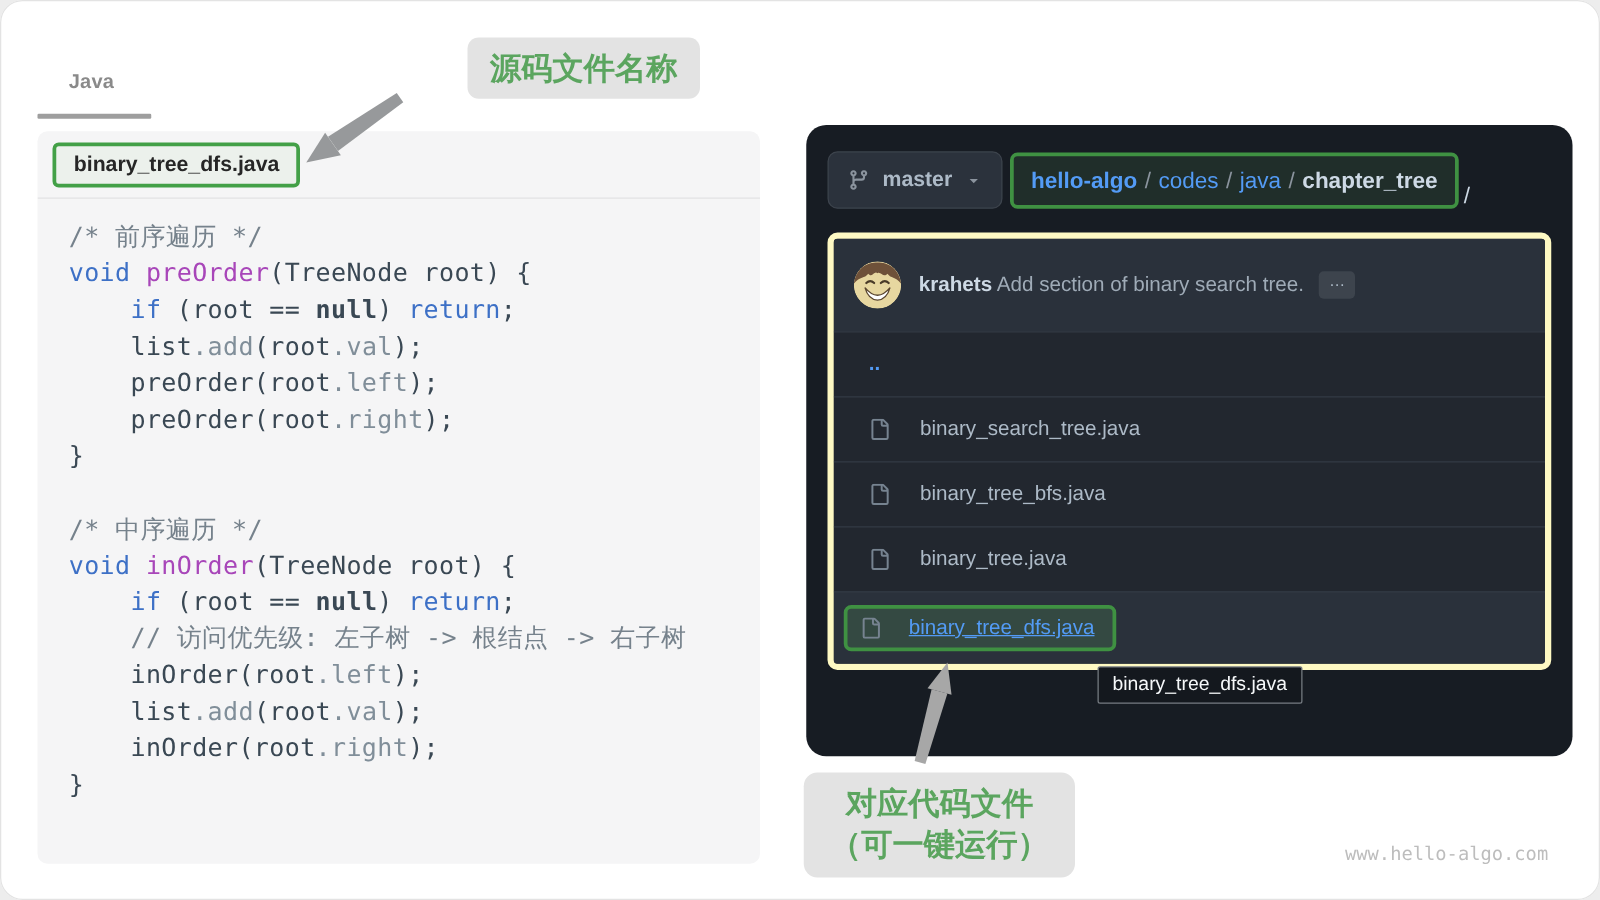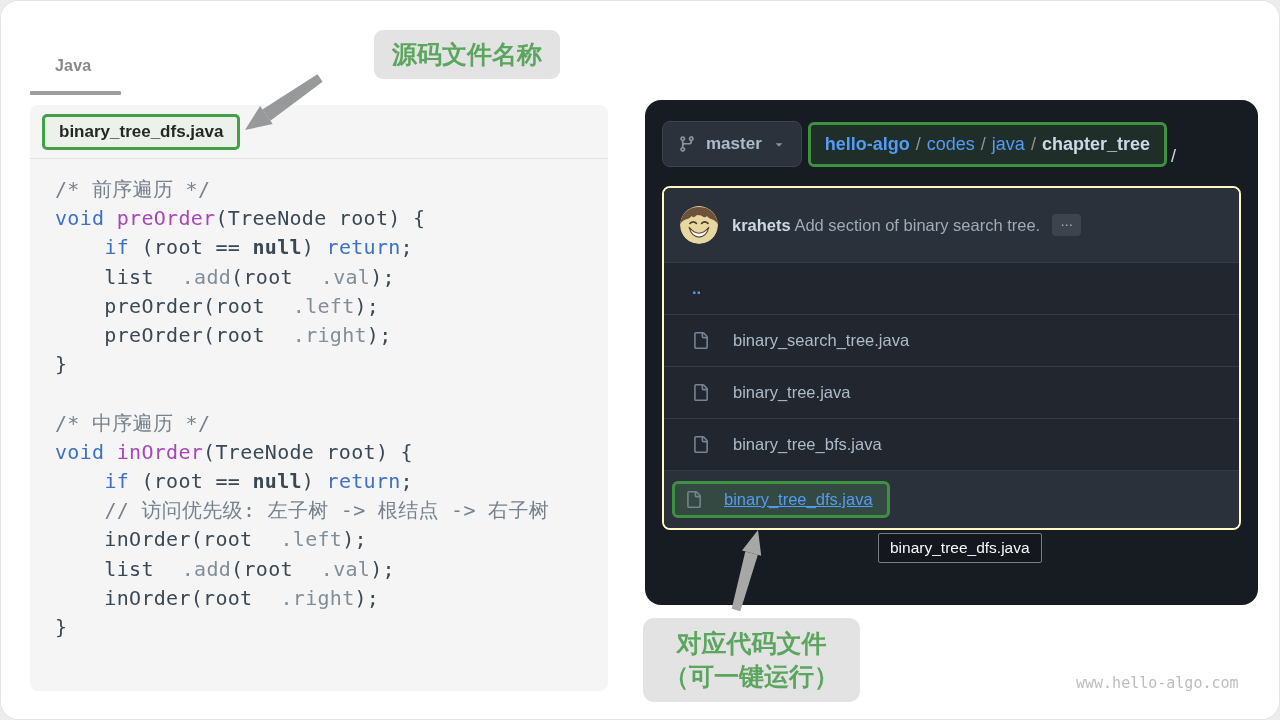--- a/index.html
+++ b/index.html
@@ -12,21 +12,21 @@
   .code-panel { position:absolute; left:30px; top:105px; width:578px; height:586px; background:#f5f5f6; border-radius:8px; overflow:hidden; }
   .code-header { height:54px; display:flex; align-items:center; padding-left:12px; border-bottom:1px solid #e2e2e3; }
   .fname-box { display:inline-flex; align-items:center; border:3px solid #43A047; background:#ecf1ec; border-radius:5px; padding:5px 14px; }
   .fname-box span { font-size:17px; font-weight:bold; color:#262626; }
   .code-body { padding:16px 0 0 25px; }
   .code-line { white-space:pre; font-family:"DejaVu Sans Mono",monospace; font-size:20px; line-height:29.2px; letter-spacing:.3px; }
   .tok-p { color:#3a4854; }
   .tok-k { color:#3d70c6; }
   .tok-f { color:#a846b9; }
   .tok-c { color:#76828c; }
-  .tok-d { color:#808e99;margin-left:28px; }
+  .tok-d { color:#808e99; }
   .tok-b { color:#3a4854; font-weight:bold; }
 
   
   .ann { position:absolute; background:#e3e3e3; border-radius:9px; color:#5ba55f; font-weight:bold; text-align:center; }
   .ann1 { left:374px; top:30px; padding:8px 18px; font-size:25px; }
   .ann2 { left:643px; top:618px; padding:9px 21px; font-size:25px; line-height:33px; border-radius:11px; }
   .arrow-svg { position:absolute; }
   .watermark { position:absolute; left:1076px; top:674px; font-family:"DejaVu Sans Mono",monospace; font-size:15px; color:#bdbdbd; }
 
   
@@ -34,21 +34,21 @@
   .gh-toolbar { position:absolute; left:17px; top:21px; display:flex; align-items:flex-end; }
   .branch-btn { display:inline-flex; align-items:center; gap:10px; height:46px; padding:0 15px; background:#2b323c; border:1px solid #3d444d; border-radius:8px; cursor:pointer; }
   .branch-btn .lbl { font-size:17px; font-weight:600; color:#adbac7; }
   .crumb-box { display:inline-flex; align-items:center; height:45px; margin-left:6px; padding:0 14px; border:3px solid #3f9142; border-radius:6px; background:rgba(99,185,99,0.12); font-size:18px; white-space:nowrap; }
   .crumb-box .repo { color:#539bf5; font-weight:bold; cursor:pointer; }
   .crumb-box .link { color:#539bf5; cursor:pointer; }
   .crumb-box .sep { color:#8b949e; padding:0 6px; }
   .crumb-box .current { color:#cdd9e5; font-weight:bold; }
   .crumb-trail { font-size:18px; color:#cdd9e5; margin-left:4px; }
 
-  .gh-container { position:absolute; left:17px; top:86px; width:579px; border:2px solid #fef9c3; border-radius:8px; overflow:hidden; background:#22272f; }
+  .gh-container { position:absolute; left:17px; top:86px; width:579px; border:5px solid #fef9c3; border-radius:8px; overflow:hidden; background:#22272f; }
   .commit-row { height:74px; background:#2a313b; display:flex; align-items:center; padding:0 16px; }
   .avatar { width:38px; height:38px; border-radius:50%; overflow:hidden; flex:none; cursor:pointer; }
   .commit-text { margin-left:14px; font-size:16.5px; white-space:nowrap; overflow:hidden; }
   .commit-author { font-weight:bold; color:#cdd9e5; cursor:pointer; }
   .commit-msg { color:#9fabb7; cursor:pointer; }
   .more-btn { margin-left:12px; background:#3d444d; border-radius:4px; color:#adbac7; font-size:13px; line-height:10px; padding:3px 8px 9px; cursor:pointer; flex:none; }
   .file-row { height:52px; border-top:1px solid #333b45; display:flex; align-items:center; padding-left:28px; background:#22272f; }
   .file-row .fname { margin-left:24px; font-size:16.5px; color:#adbac7; cursor:pointer; }
   .file-row.parent .fname { margin-left:0; color:#539bf5; font-weight:bold; }
   .file-row.hl { height:58px; background:#2a313b; padding-left:8px; }
@@ -152,29 +152,29 @@
               </svg>
             </span>
             <span class="fname">binary_search_tree.java</span>
           </div>
           <div class="file-row">
             <span class="icon">
               <svg width="17" height="17" viewBox="0 0 16 16" fill="#768390">
                 <path d="M2 1.75C2 .784 2.784 0 3.75 0h6.586c.464 0 .909.184 1.237.513l2.914 2.914c.329.328.513.773.513 1.237v9.586A1.75 1.75 0 0 1 13.25 16h-9.5A1.75 1.75 0 0 1 2 14.25Zm1.75-.25a.25.25 0 0 0-.25.25v12.5c0 .138.112.25.25.25h9.5a.25.25 0 0 0 .25-.25V6h-2.75A1.75 1.75 0 0 1 9 4.25V1.5Zm6.75.062V4.25c0 .138.112.25.25.25h2.688l-.011-.013-2.914-2.914-.013-.011Z"></path>
               </svg>
             </span>
-            <span class="fname">binary_tree.java</span>
+            <span class="fname">binary_tree_bfs.java</span>
           </div>
           <div class="file-row">
             <span class="icon">
               <svg width="17" height="17" viewBox="0 0 16 16" fill="#768390">
                 <path d="M2 1.75C2 .784 2.784 0 3.75 0h6.586c.464 0 .909.184 1.237.513l2.914 2.914c.329.328.513.773.513 1.237v9.586A1.75 1.75 0 0 1 13.25 16h-9.5A1.75 1.75 0 0 1 2 14.25Zm1.75-.25a.25.25 0 0 0-.25.25v12.5c0 .138.112.25.25.25h9.5a.25.25 0 0 0 .25-.25V6h-2.75A1.75 1.75 0 0 1 9 4.25V1.5Zm6.75.062V4.25c0 .138.112.25.25.25h2.688l-.011-.013-2.914-2.914-.013-.011Z"></path>
               </svg>
             </span>
-            <span class="fname">binary_tree_bfs.java</span>
+            <span class="fname">binary_tree.java</span>
           </div>
           <div class="file-row hl">
             <span class="hl-box">
               <span class="icon">
                 <svg width="17" height="17" viewBox="0 0 16 16" fill="#768390">
                   <path d="M2 1.75C2 .784 2.784 0 3.75 0h6.586c.464 0 .909.184 1.237.513l2.914 2.914c.329.328.513.773.513 1.237v9.586A1.75 1.75 0 0 1 13.25 16h-9.5A1.75 1.75 0 0 1 2 14.25Zm1.75-.25a.25.25 0 0 0-.25.25v12.5c0 .138.112.25.25.25h9.5a.25.25 0 0 0 .25-.25V6h-2.75A1.75 1.75 0 0 1 9 4.25V1.5Zm6.75.062V4.25c0 .138.112.25.25.25h2.688l-.011-.013-2.914-2.914-.013-.011Z"></path>
                 </svg>
               </span>
               <span class="fname">binary_tree_dfs.java</span>
             </span>

